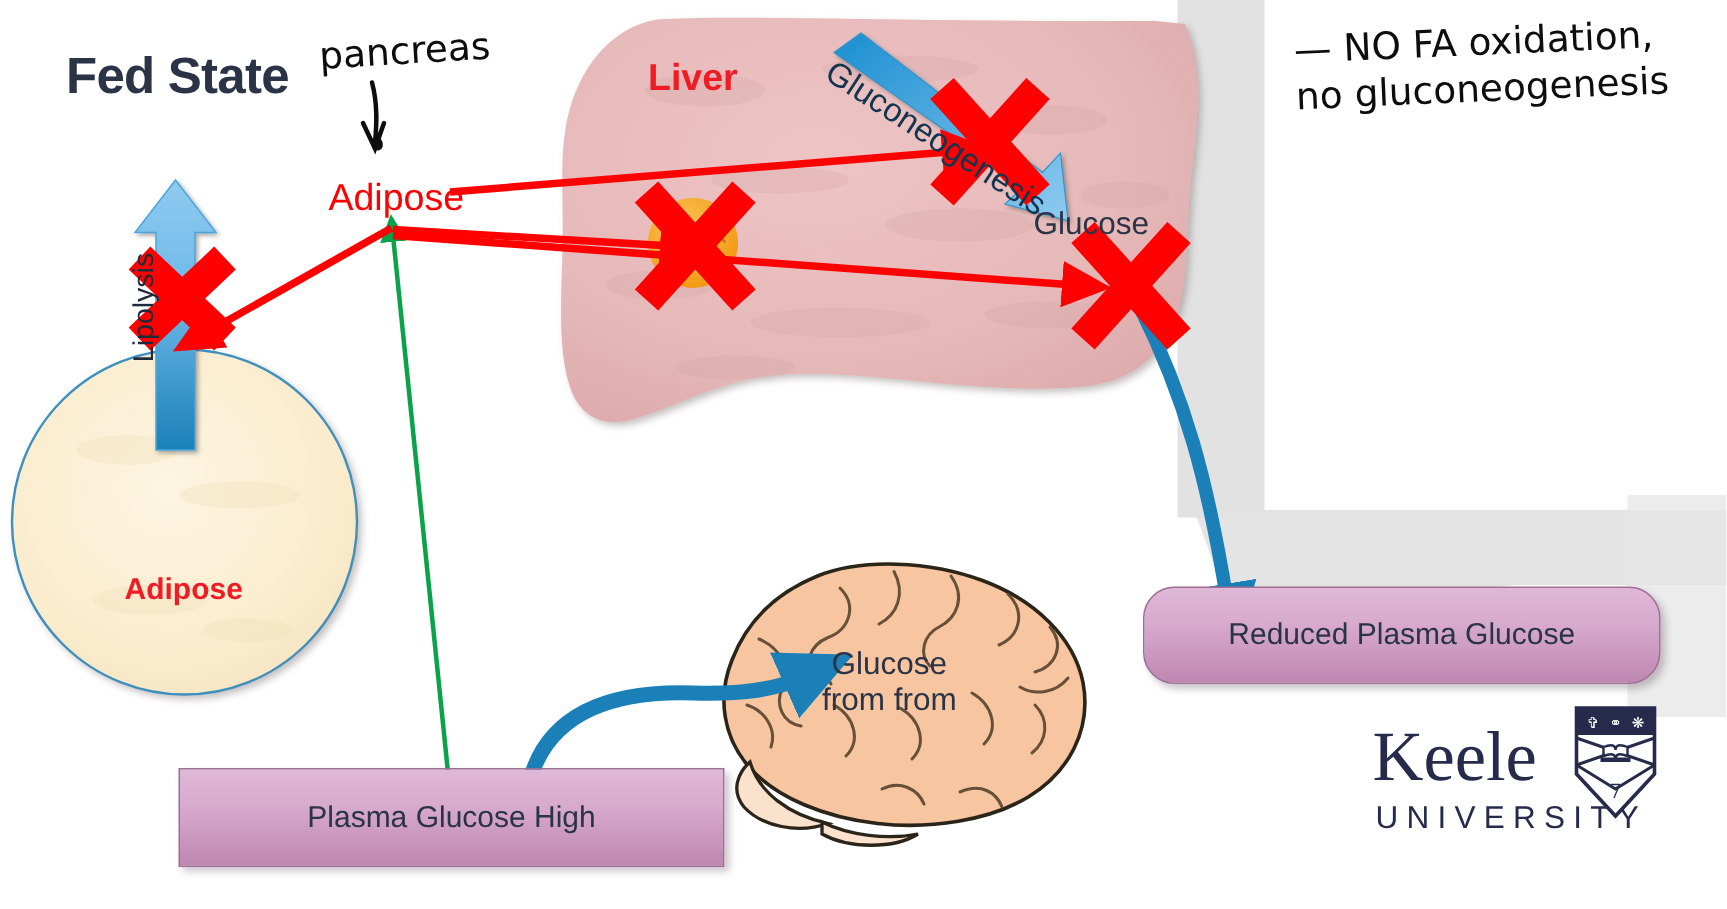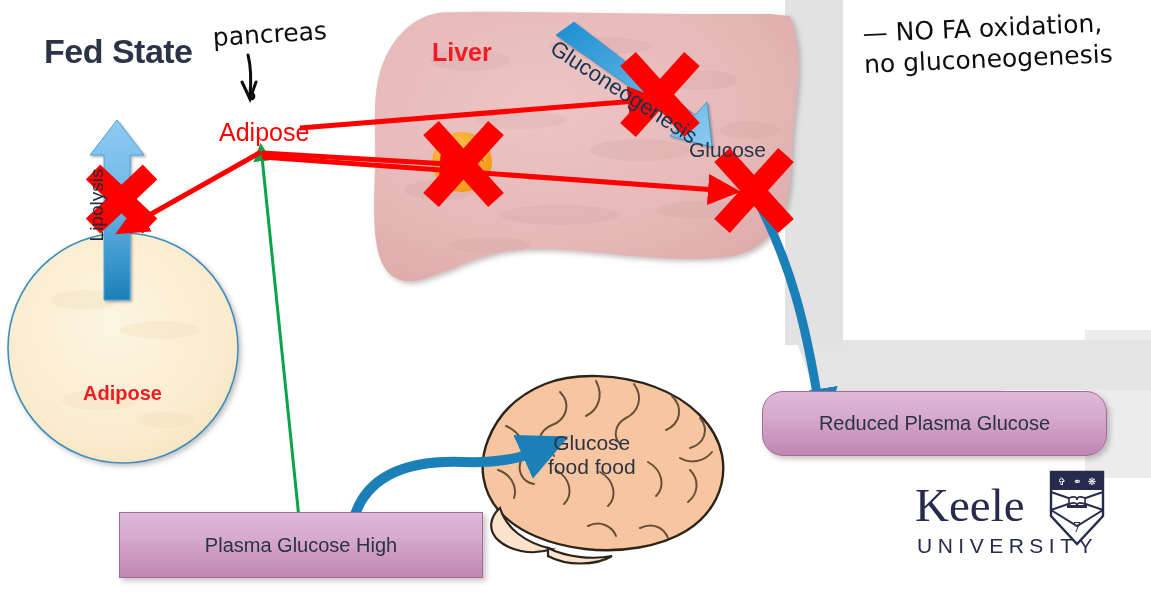--- a/index.html
+++ b/index.html
@@ -359,21 +359,21 @@
   <div class="txt" id="label-adipose">Adipose</div>
 
   <div class="txt" id="label-insulin">Adipose</div>
 
   <div class="txt" id="label-glucose-liver">Glucose</div>
 
   <div class="txt" id="label-lipolysis">Lipolysis</div>
 
   <div class="txt" id="label-gluconeo">Gluconeogenesis</div>
 
-  <div class="txt" id="label-glucose-food"><span>Glucose</span><br><span>food food</span></div>
+  <div class="txt" id="label-glucose-food"><span>Glucose</span><br><span>from from</span></div>
 
   <div class="pbox" id="box-plasma-high">Plasma Glucose High</div>
 
   <div class="pbox" id="box-reduced">Reduced Plasma Glucose</div>
 
   <div id="keele">
     <div id="keele-word">Keele</div>
     <div id="keele-sub">UNIVERSITY</div>
     <svg id="keele-crest" viewBox="0 0 58 76">
       <path d="M3,2 L55,2 L55,46 L29,74 L3,46 Z" fill="#ffffff" stroke="#262b4b" stroke-width="2.4"></path>

